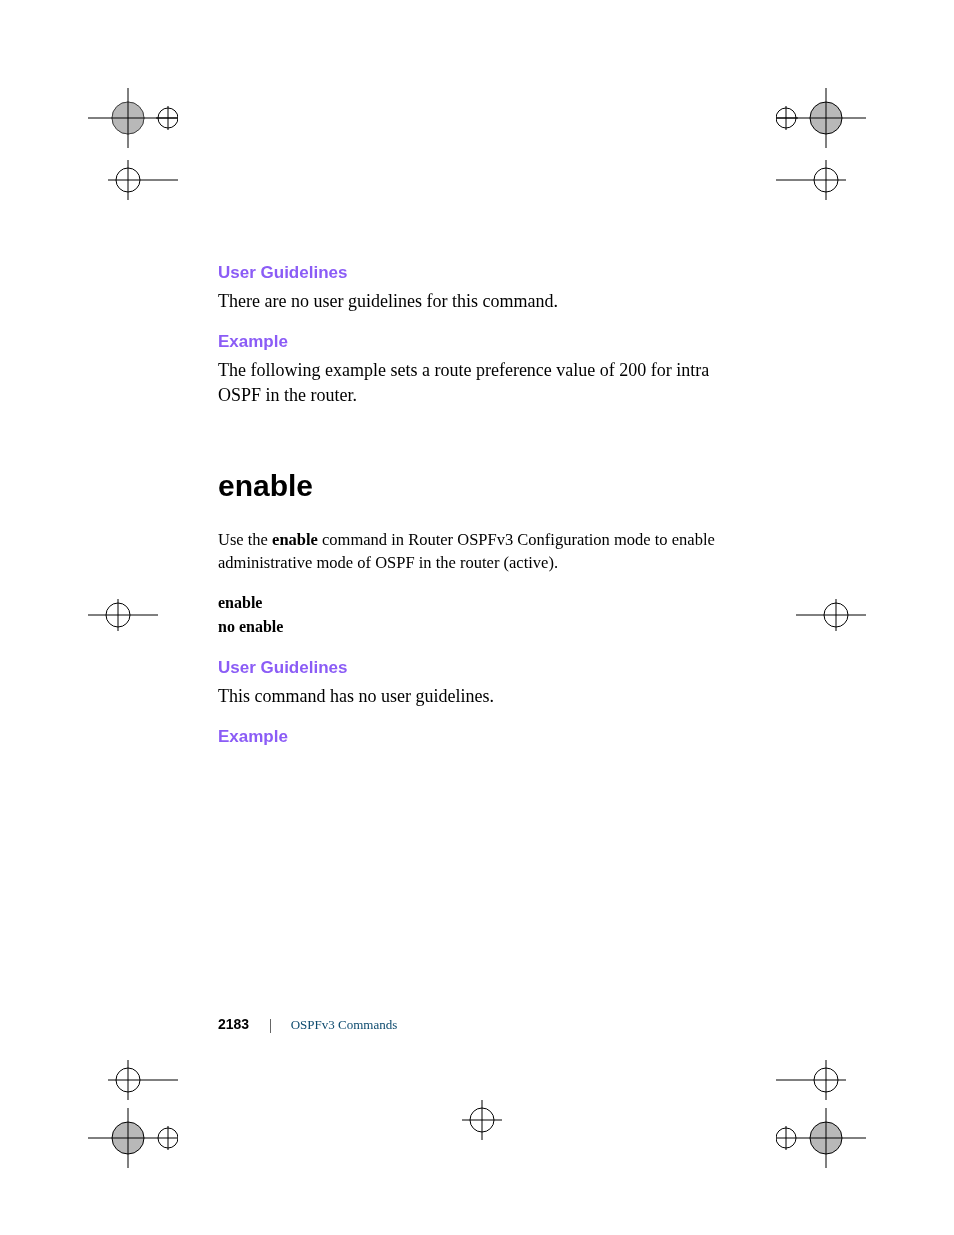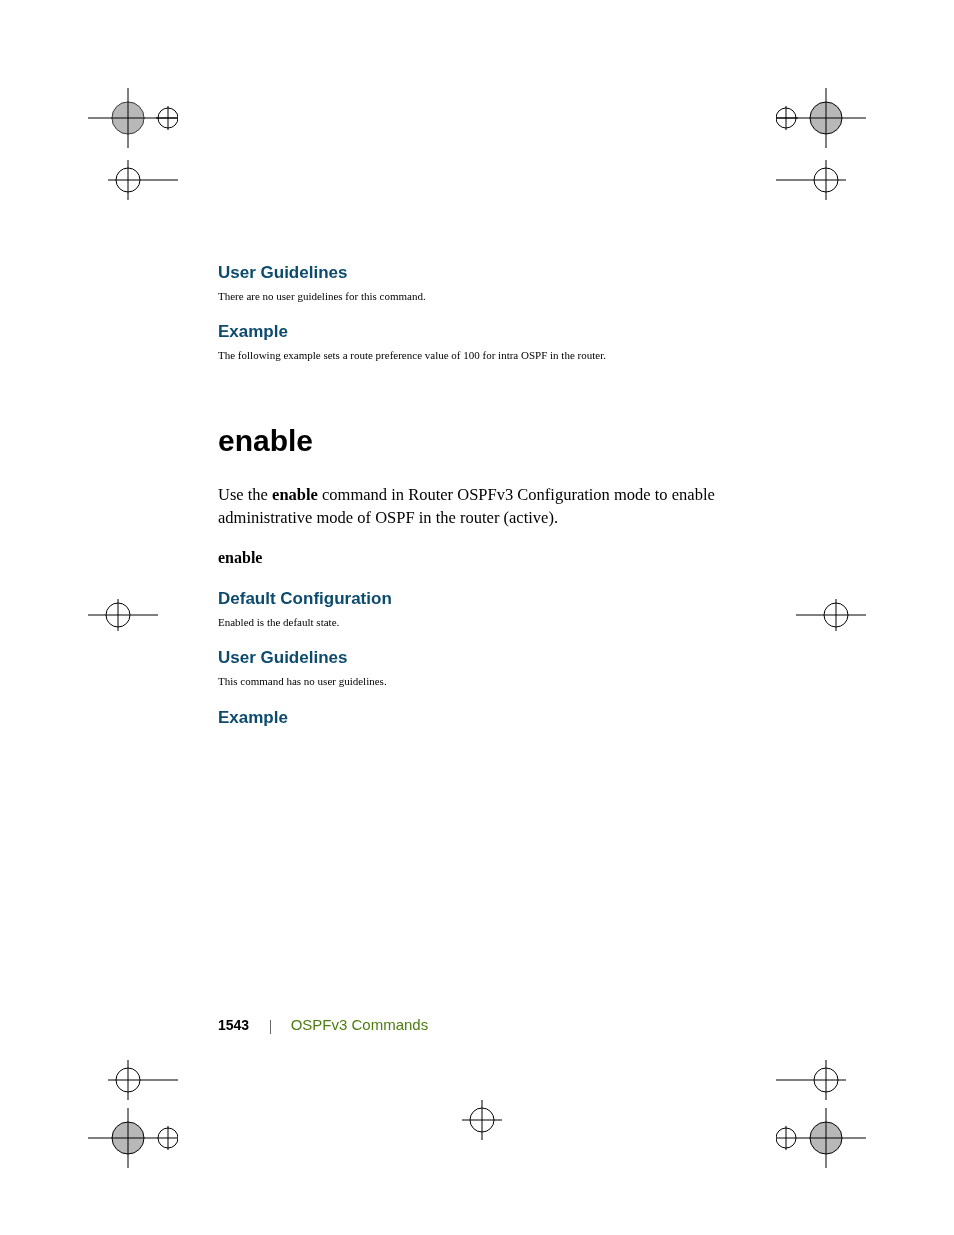--- a/index.html
+++ b/index.html
@@ -15,24 +15,24 @@
       position: absolute;
       left: 218px;
       top: 263px;
       width: 520px;
     }
     .section-heading {
       font-family: Arial, Helvetica, sans-serif;
       font-weight: bold;
       font-size: 17px;
       margin-bottom: 6px;
-      color: #0c4a6e;
+      color: #8b5cf6;
     }
     .body-text {
-      font-size: 11px;
+      font-size: 18px;
       line-height: 1.4;
       margin-bottom: 18px;
       font-family: Liberation Serif, serif;
     }
     .command-title {
       font-family: Arial, Helvetica, sans-serif;
       font-weight: bold;
       font-size: 30px;
       margin-top: 60px;
       margin-bottom: 14px;
@@ -64,23 +64,23 @@
     }
     .footer-sep {
       display: inline-block;
       width: 1px;
       height: 14px;
       background: #666;
       vertical-align: middle;
       margin: 0 16px 0 18px;
     }
     .footer-title {
-      font-family: Liberation Sans, sans-serif;
-      font-size: 15px;
-      color: #4d7c0f;
+      font-family: Liberation Serif, serif;
+      font-size: 13px;
+      color: #0c4a6e;
     }
 
     
     .regmark { position: absolute; }
     .regmark svg { display: block; }
     .reg-tl1 { left: 78px; top: 88px; }
     .reg-tl2 { left: 78px; top: 150px; }
     .reg-tr1 { right: 78px; top: 88px; }
     .reg-tr2 { right: 78px; top: 150px; }
     .reg-ml  { left: 78px; top: 595px; }
@@ -96,53 +96,50 @@
 
 <div class="content">
 
   <div class="section-block">
     <div class="section-heading">User Guidelines</div>
     <div class="body-text">There are no user guidelines for this command.</div>
   </div>
 
   <div class="section-block">
     <div class="section-heading">Example</div>
-    <div class="body-text">The following example sets a route preference value of 100 for intra OSPF in the router.</div>
+    <div class="body-text">The following example sets a route preference value of 200 for intra OSPF in the router.</div>
   </div>
 
   <div class="command-title">enable</div>
 
   <div class="intro-text">
     <span>Use the </span><span class="bold-inline">enable</span><span> command in Router OSPFv3 Configuration mode to enable administrative mode of OSPF in the router (active).</span>
   </div>
 
   <div class="section-block">
     <div class="syntax-line">enable</div>
+    <div class="syntax-line">no enable</div>
   </div>
   <div class="spacer-sm"></div>
 
-  <div class="section-block">
-    <div class="section-heading">Default Configuration</div>
-    <div class="body-text">Enabled is the default state.</div>
-  </div>
 
 
   <div class="section-block">
     <div class="section-heading">User Guidelines</div>
     <div class="body-text">This command has no user guidelines.</div>
   </div>
 
   <div class="section-block">
     <div class="section-heading">Example</div>
   </div>
 
 </div>
 
 <div class="footer">
-  <span class="page-num">1543</span>
+  <span class="page-num">2183</span>
   <span class="footer-sep"></span>
   <span class="footer-title">OSPFv3 Commands</span>
 </div>
 
 <div class="regmark reg-tl1">
   <svg width="100" height="60">
       <circle cx="50" cy="30" r="16" fill="none" stroke="#000" stroke-width="1"></circle>
       <circle cx="50" cy="30" r="16" fill="#888" opacity="0.6"></circle>
       <line x1="50" y1="0" x2="50" y2="60" stroke="#000"></line>
       <line x1="10" y1="30" x2="100" y2="30" stroke="#000"></line>

